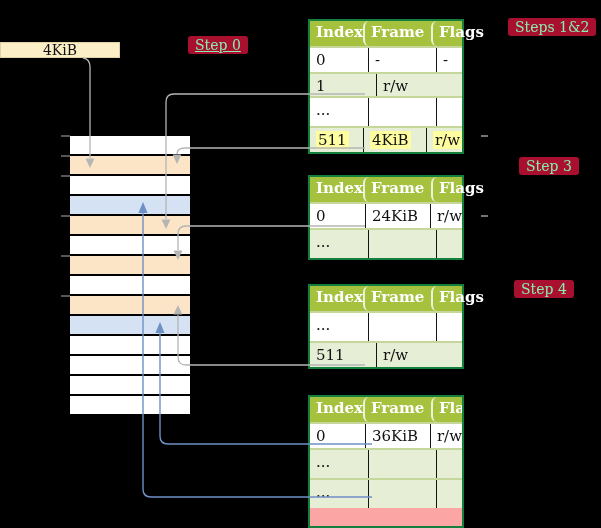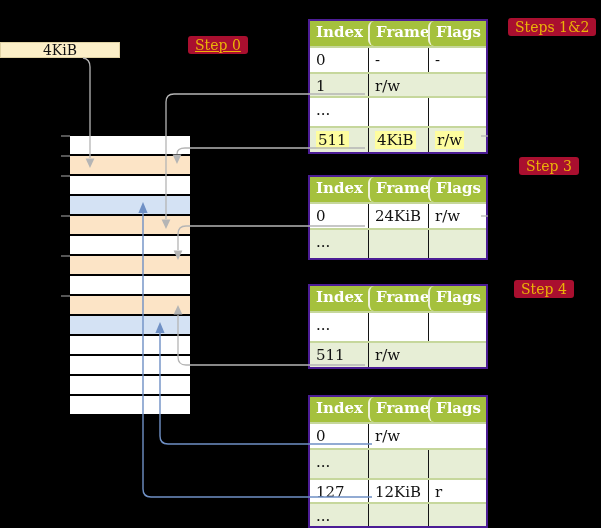--- a/index.html
+++ b/index.html
@@ -6,50 +6,50 @@
   #canvas{position:relative;width:601px;height:528px;background:#000;overflow:hidden;
           font-family:"DejaVu Serif","Liberation Serif",serif;}
 
   
   .pointer-box{position:absolute;left:0;top:42px;width:120px;height:16px;
     background:#fcefc8;border:1px solid #e0d2a4;box-sizing:border-box;
     display:flex;align-items:center;justify-content:center;
     font-size:14px;color:#111;}
 
   
-  .step-label{position:absolute;background:#a90f2f;color:#eab308;
+  .step-label{position:absolute;background:#a90f2f;color:#86efac;
     font-size:14px;line-height:16px;padding:1px 7px;border-radius:3px;white-space:nowrap;}
   #lbl-step0{left:188px;top:36px;text-decoration:underline;}
   #lbl-steps12{left:508px;top:18px;}
   #lbl-step3{left:519px;top:157px;}
   #lbl-step4{left:514px;top:280px;}
 
   
   #memory-column{position:absolute;left:70px;top:136px;width:120px;}
   .mrow{height:20px;border-bottom:2px solid #000;box-sizing:border-box;}
   .f-white{background:#ffffff;}
   .f-peach{background:#fce4c6;}
   .f-blue{background:#d4e2f4;}
 
   
-  .ptable{position:absolute;left:308px;width:180px;box-sizing:border-box;
-    border:2px solid #4c1d95;background:#fca5a5;}
+  .ptable{position:absolute;left:308px;width:156px;box-sizing:border-box;
+    border:2px solid #15803d;background:#fca5a5;}
   #t1{top:19px;}
   #t2{top:175px;}
   #t3{top:284px;}
   #t4{top:395px;height:133px;overflow:hidden;}
   .thead{display:flex;background:#a5c13d;height:25px;box-sizing:border-box;}
   .th{color:#fff;font-weight:bold;font-size:15px;padding:2px 0 0 6px;box-sizing:border-box;}
   .th + .th{border-left:2px solid #eef2da;border-radius:6px;}
   .trow{display:flex;box-sizing:border-box;border-top:2px solid #c6d79c;}
   .td{font-size:15px;color:#111;padding:3px 0 0 6px;box-sizing:border-box;}
   .td + .td{border-left:1px solid #141414;}
   .c1{width:58px;}
   .c2{width:60px;}
-  .c3{flex:1;}
+  .c3{flex:1;margin-left:8px;}
   .row-green{background:#e7eed6;}
   .row-white{background:#ffffff;}
   .rh24{height:24px;} .rh26{height:26px;} .rh30{height:30px;}
   .hl{background:#fefd9f;padding:0 2px;}
 
   
   #overlay{position:absolute;left:0;top:0;pointer-events:none;}
 </style>
 </head>
 <body>
@@ -145,31 +145,27 @@
   </div>
 
   <div class="ptable" id="t4">
     <div class="thead">
       <div class="th c1">Index</div>
       <div class="th c2">Frame</div>
       <div class="th c3">Flags</div>
     </div>
     <div class="trow row-white rh26">
       <div class="td c1">0</div>
+      <div class="td c2">36KiB</div>
       <div class="td c3">r/w</div>
     </div>
     <div class="trow row-green rh30">
       <div class="td c1">...</div>
       <div class="td c2"></div>
       <div class="td c3"></div>
-    </div>
-    <div class="trow row-white rh24">
-      <div class="td c1">127</div>
-      <div class="td c2">12KiB</div>
-      <div class="td c3">r</div>
     </div>
     <div class="trow row-green rh30">
       <div class="td c1">...</div>
       <div class="td c2"></div>
       <div class="td c3"></div>
     </div>
   </div>
 
   <svg id="overlay" width="601" height="528" viewBox="0 0 601 528">
 

